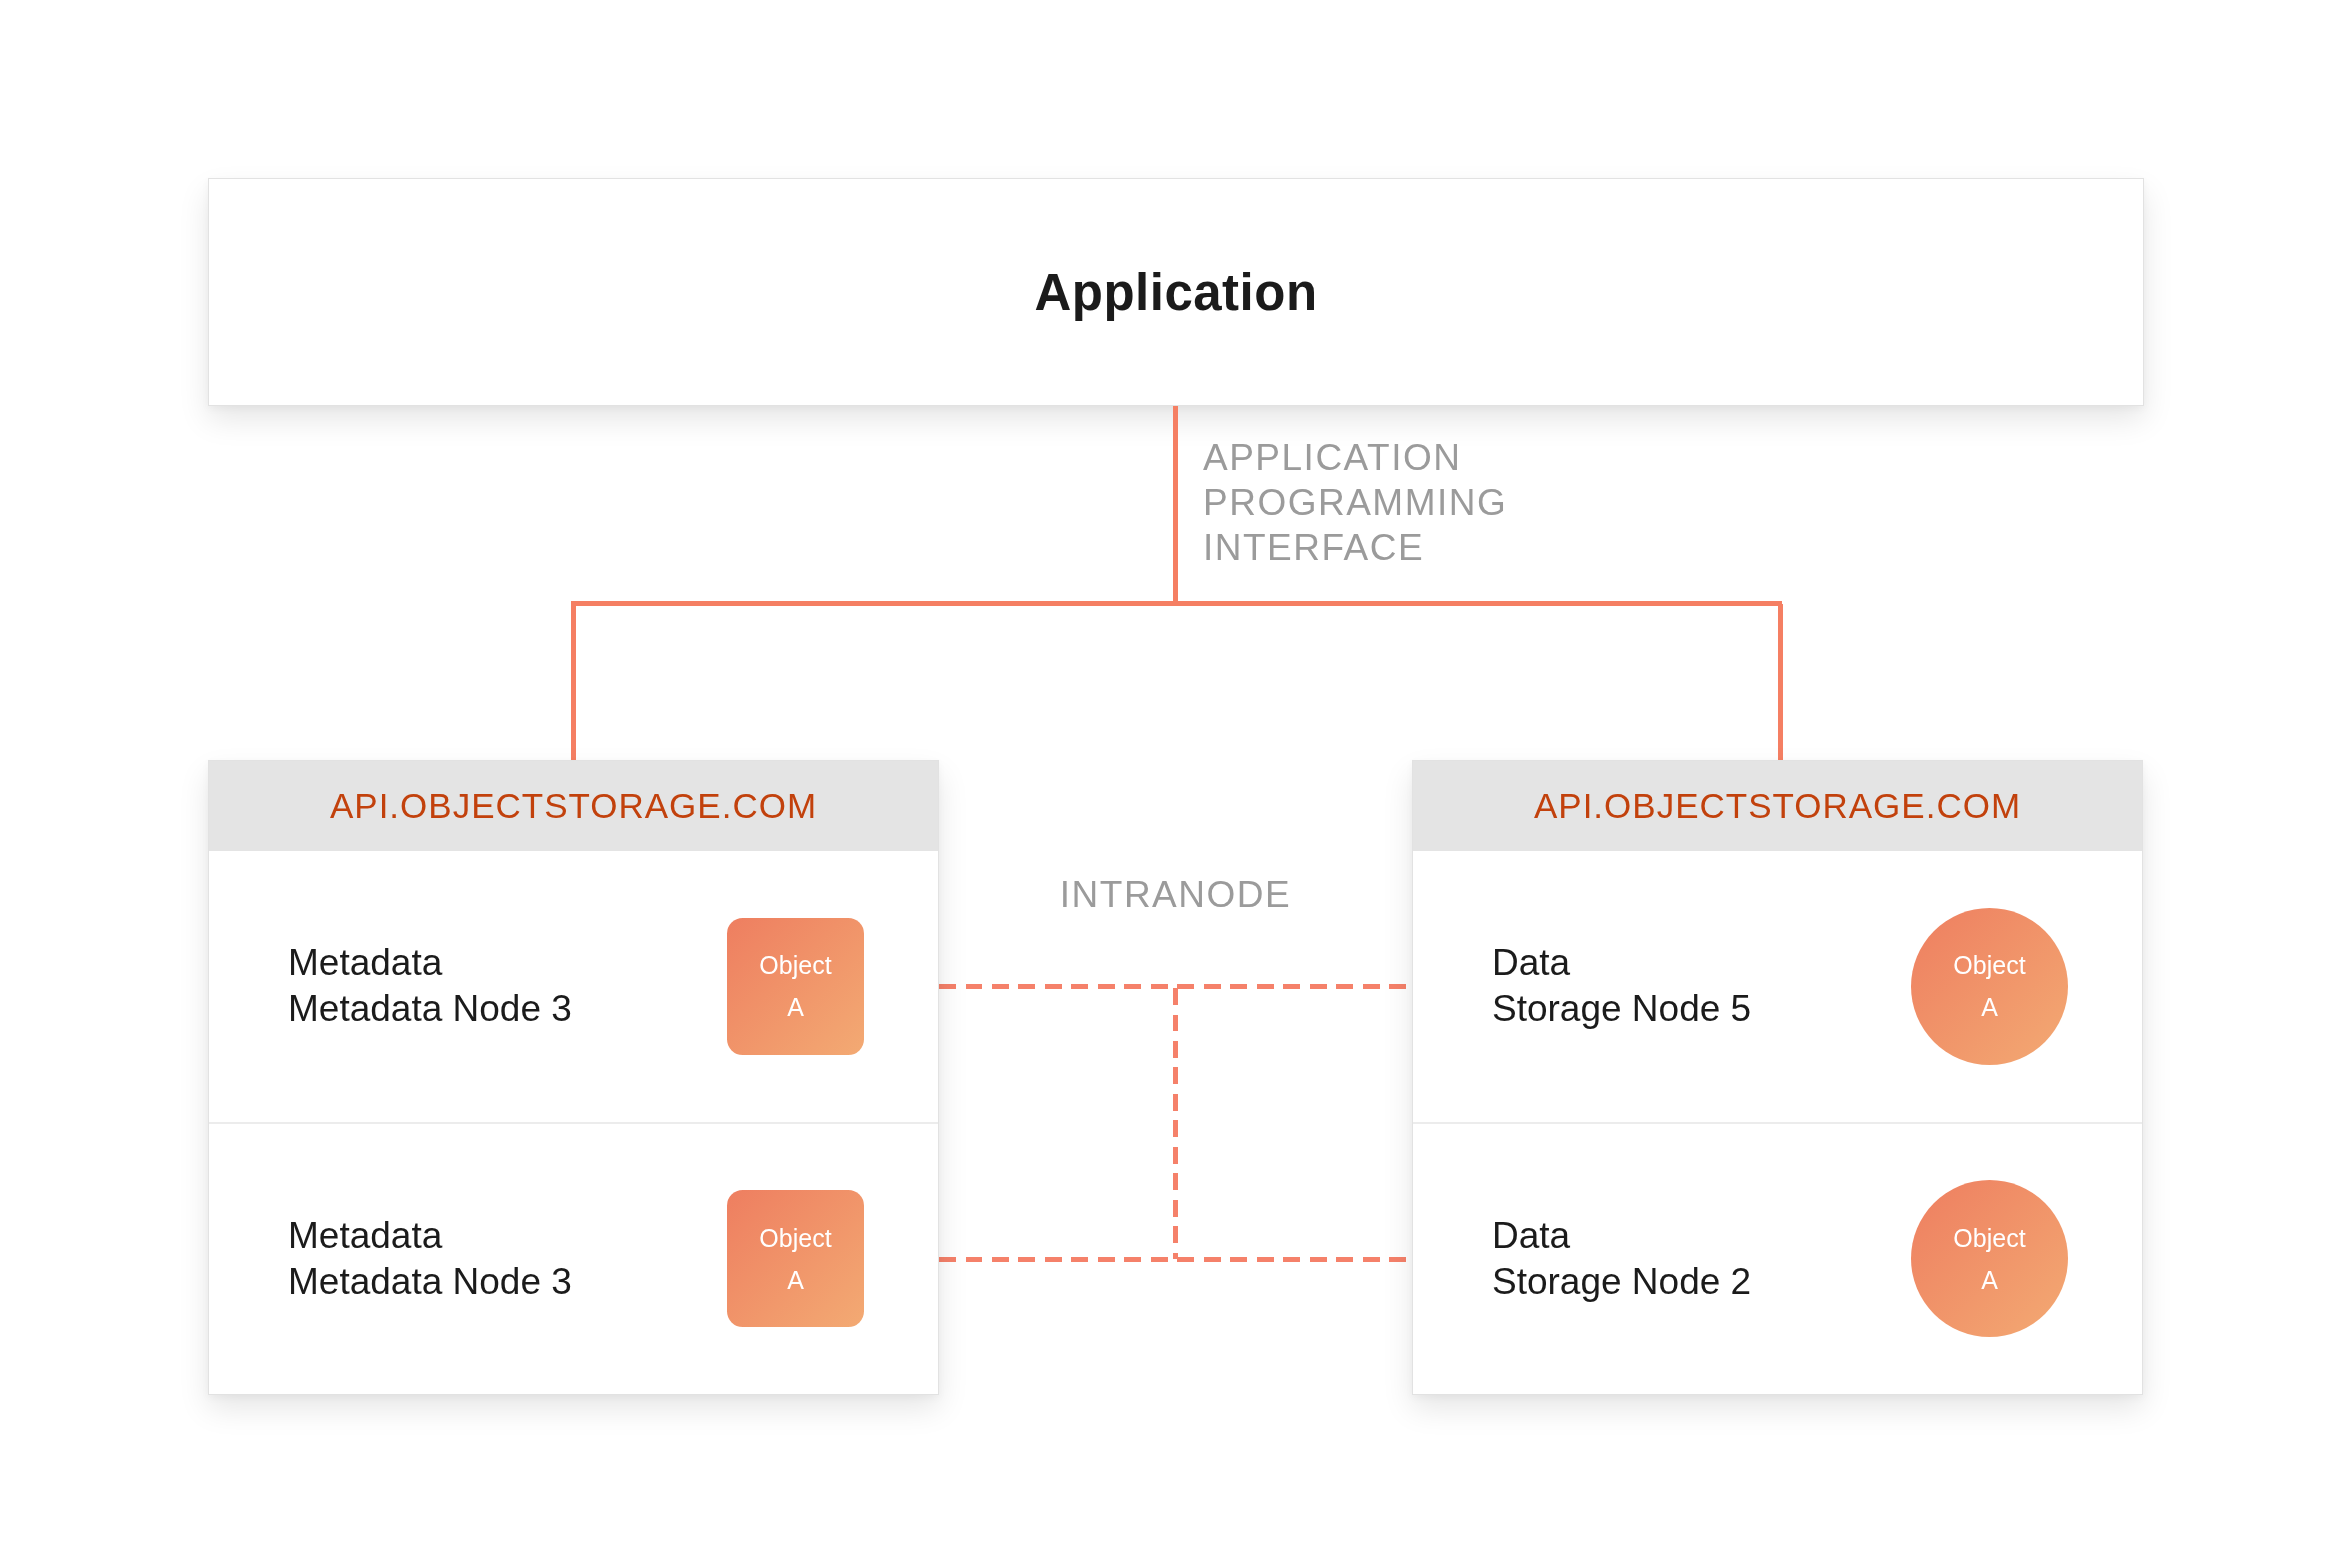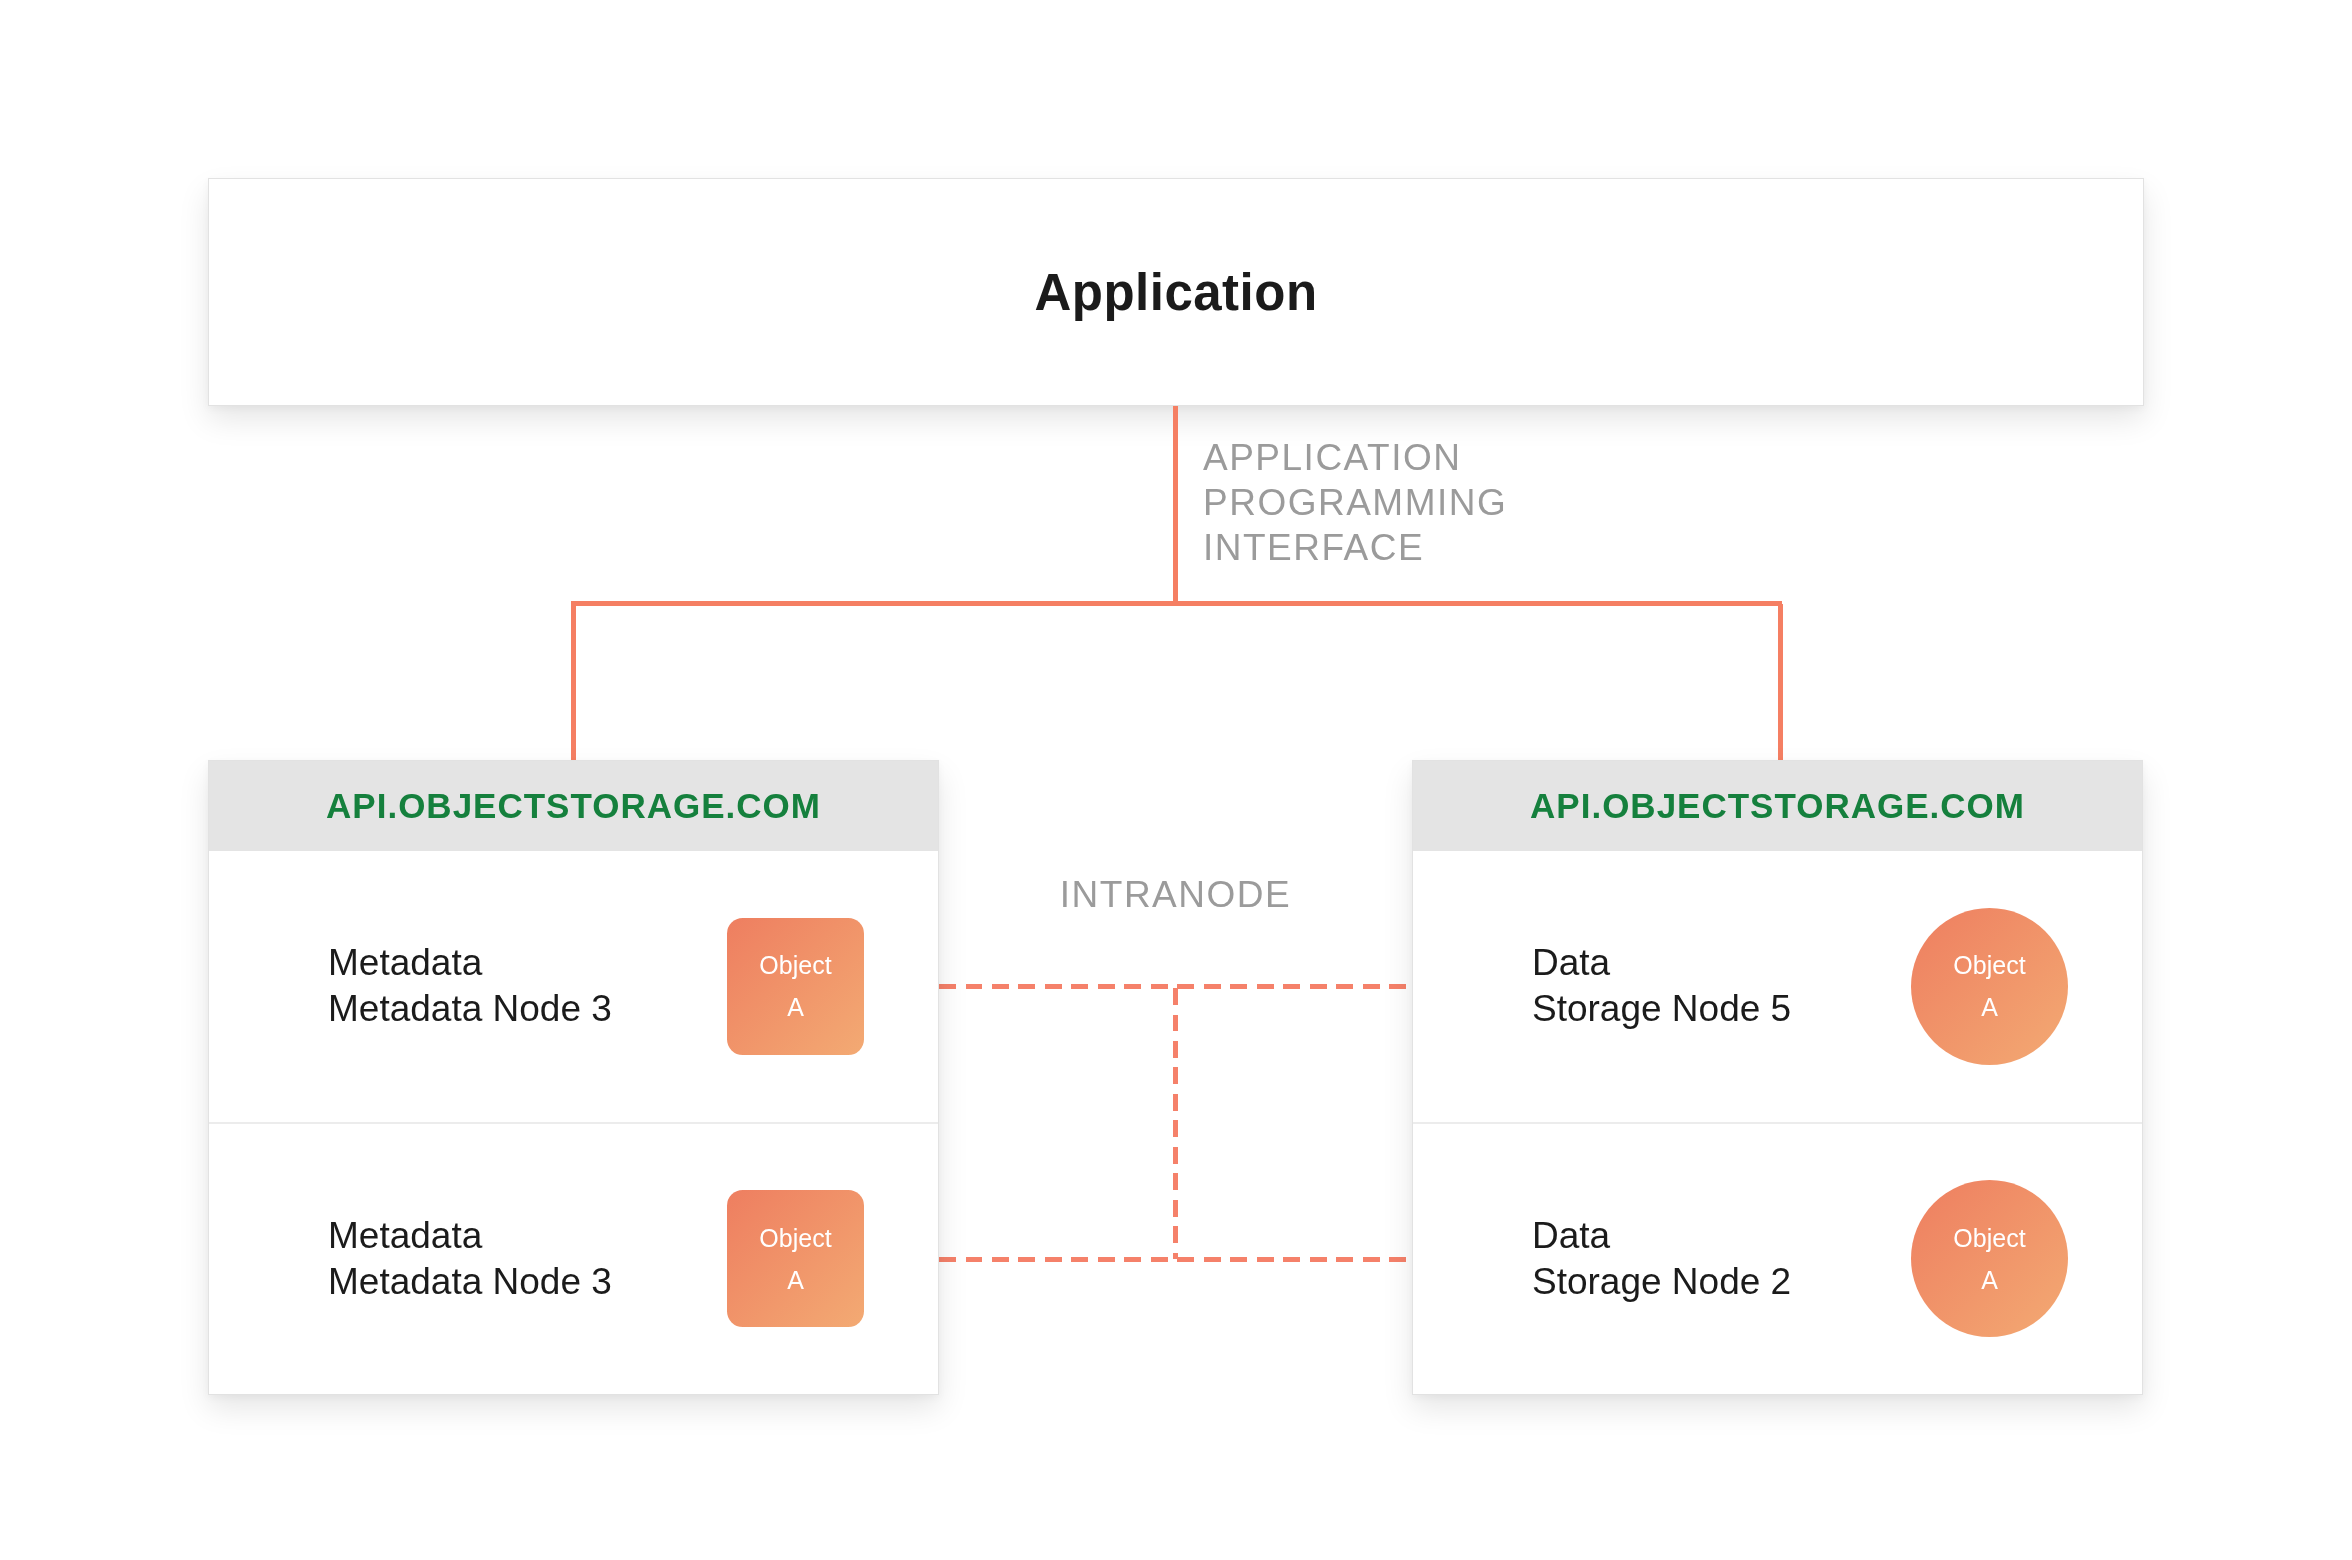--- a/index.html
+++ b/index.html
@@ -24,26 +24,26 @@
   }
   .app-title{
     font-size:51px;font-weight:700;color:#1b1b1b;letter-spacing:0.5px;
   }
   .node-box{top:760px;width:731px;height:635px;display:flex;flex-direction:column;}
   .node-box.left{left:208px;}
   .node-box.right{left:1412px;}
   .node-header{
     height:90px;flex:0 0 90px;background:#e4e4e4;
     display:flex;align-items:center;justify-content:center;
-    font-size:35px;font-weight:700;color:#15803d;letter-spacing:1px;
+    font-size:35px;font-weight:400;color:#c2410c;letter-spacing:1px;
   }
   .node-row{
     flex:1 1 auto;
     display:flex;align-items:center;justify-content:space-between;
-    padding:0 74px 0 119px;
+    padding:0 74px 0 79px;
   }
   .node-row + .node-row{border-top:2px solid #ececec;}
   .row-text{
     font-size:37px;color:#1b1b1b;line-height:46px;
   }
   
   .object-badge{
     width:137px;height:137px;flex:0 0 137px;
     background:linear-gradient(135deg,#ee7e60 0%,#f3aa73 100%);
     color:#ffffff;

